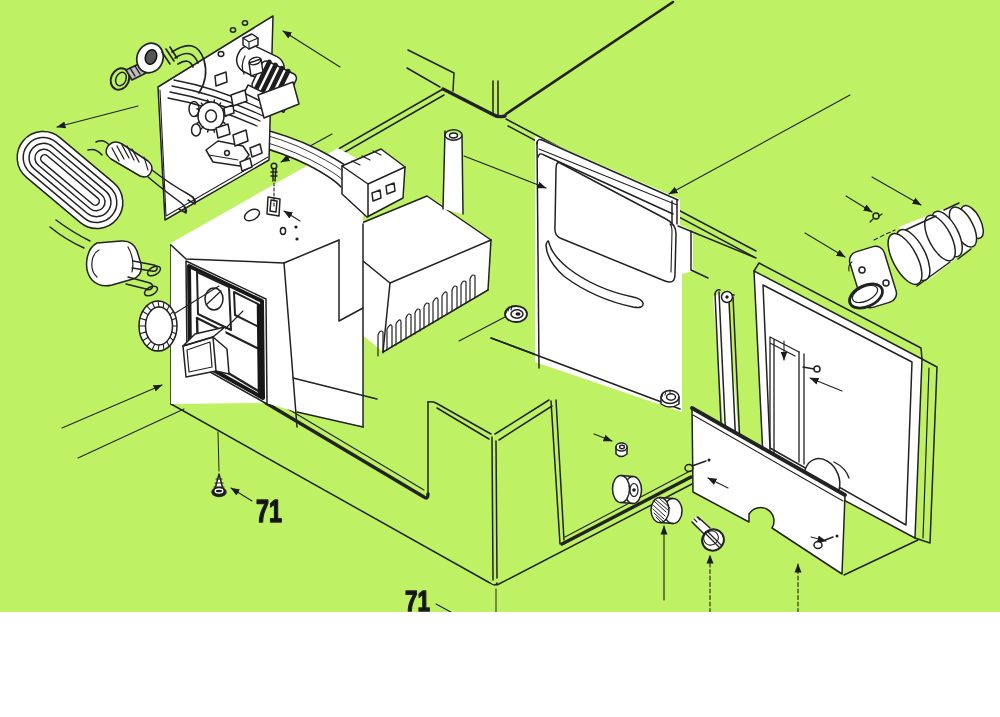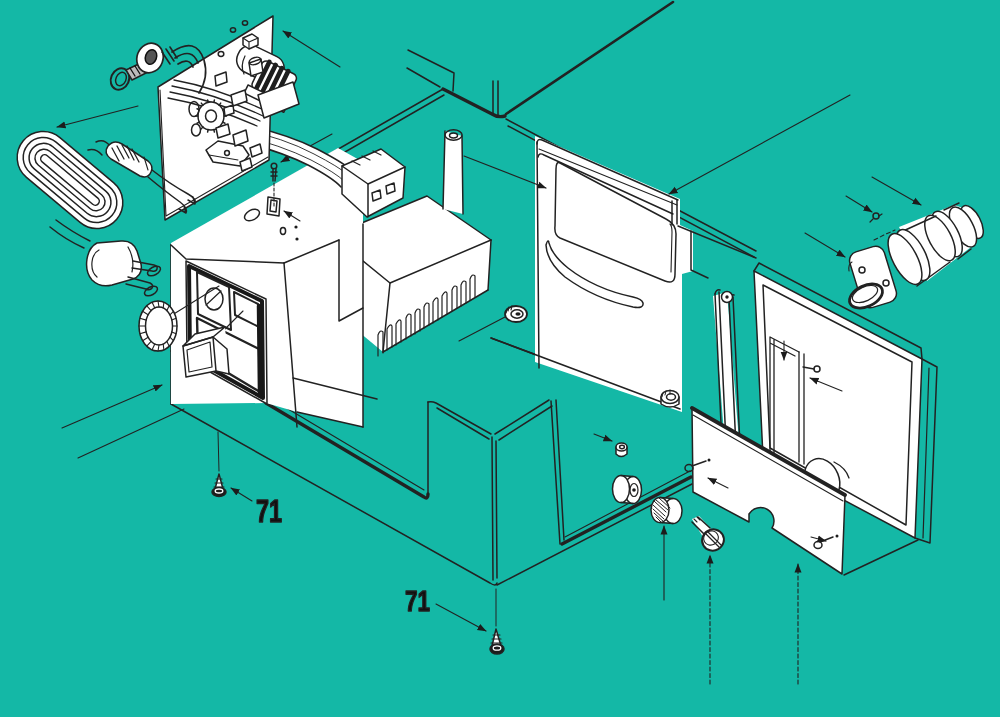--- a/index.html
+++ b/index.html
@@ -1,16 +1,16 @@
 <!DOCTYPE html>
 <html><head>
 <meta charset="utf-8">
 <style>
 html,body{margin:0;padding:0;background:#fff;}
-.page{width:1000px;height:717px;position:relative;overflow:hidden;background:#14b8a6;font-family:"Liberation Sans",sans-serif;}
+.page{width:1000px;height:612px;position:relative;overflow:hidden;background:#bef264;font-family:"Liberation Sans",sans-serif;}
 svg{position:absolute;top:0;left:0;}
 text{font-family:"Liberation Sans",sans-serif;font-weight:bold;fill:#111;}
 </style>
 </head>
 <body>
 <div class="page">
 <svg width="1000" height="717" viewBox="0 0 1000 717" fill="none" stroke="#222" stroke-width="1.5" stroke-linecap="round" stroke-linejoin="round">
 <defs>
 <marker id="ah" markerWidth="12" markerHeight="9" refX="8.5" refY="4" orient="auto" markerUnits="userSpaceOnUse">
           <path d="M0,0.5 L9,4 L0,7.5 Z" fill="#1c1c1c" stroke="none"></path>

